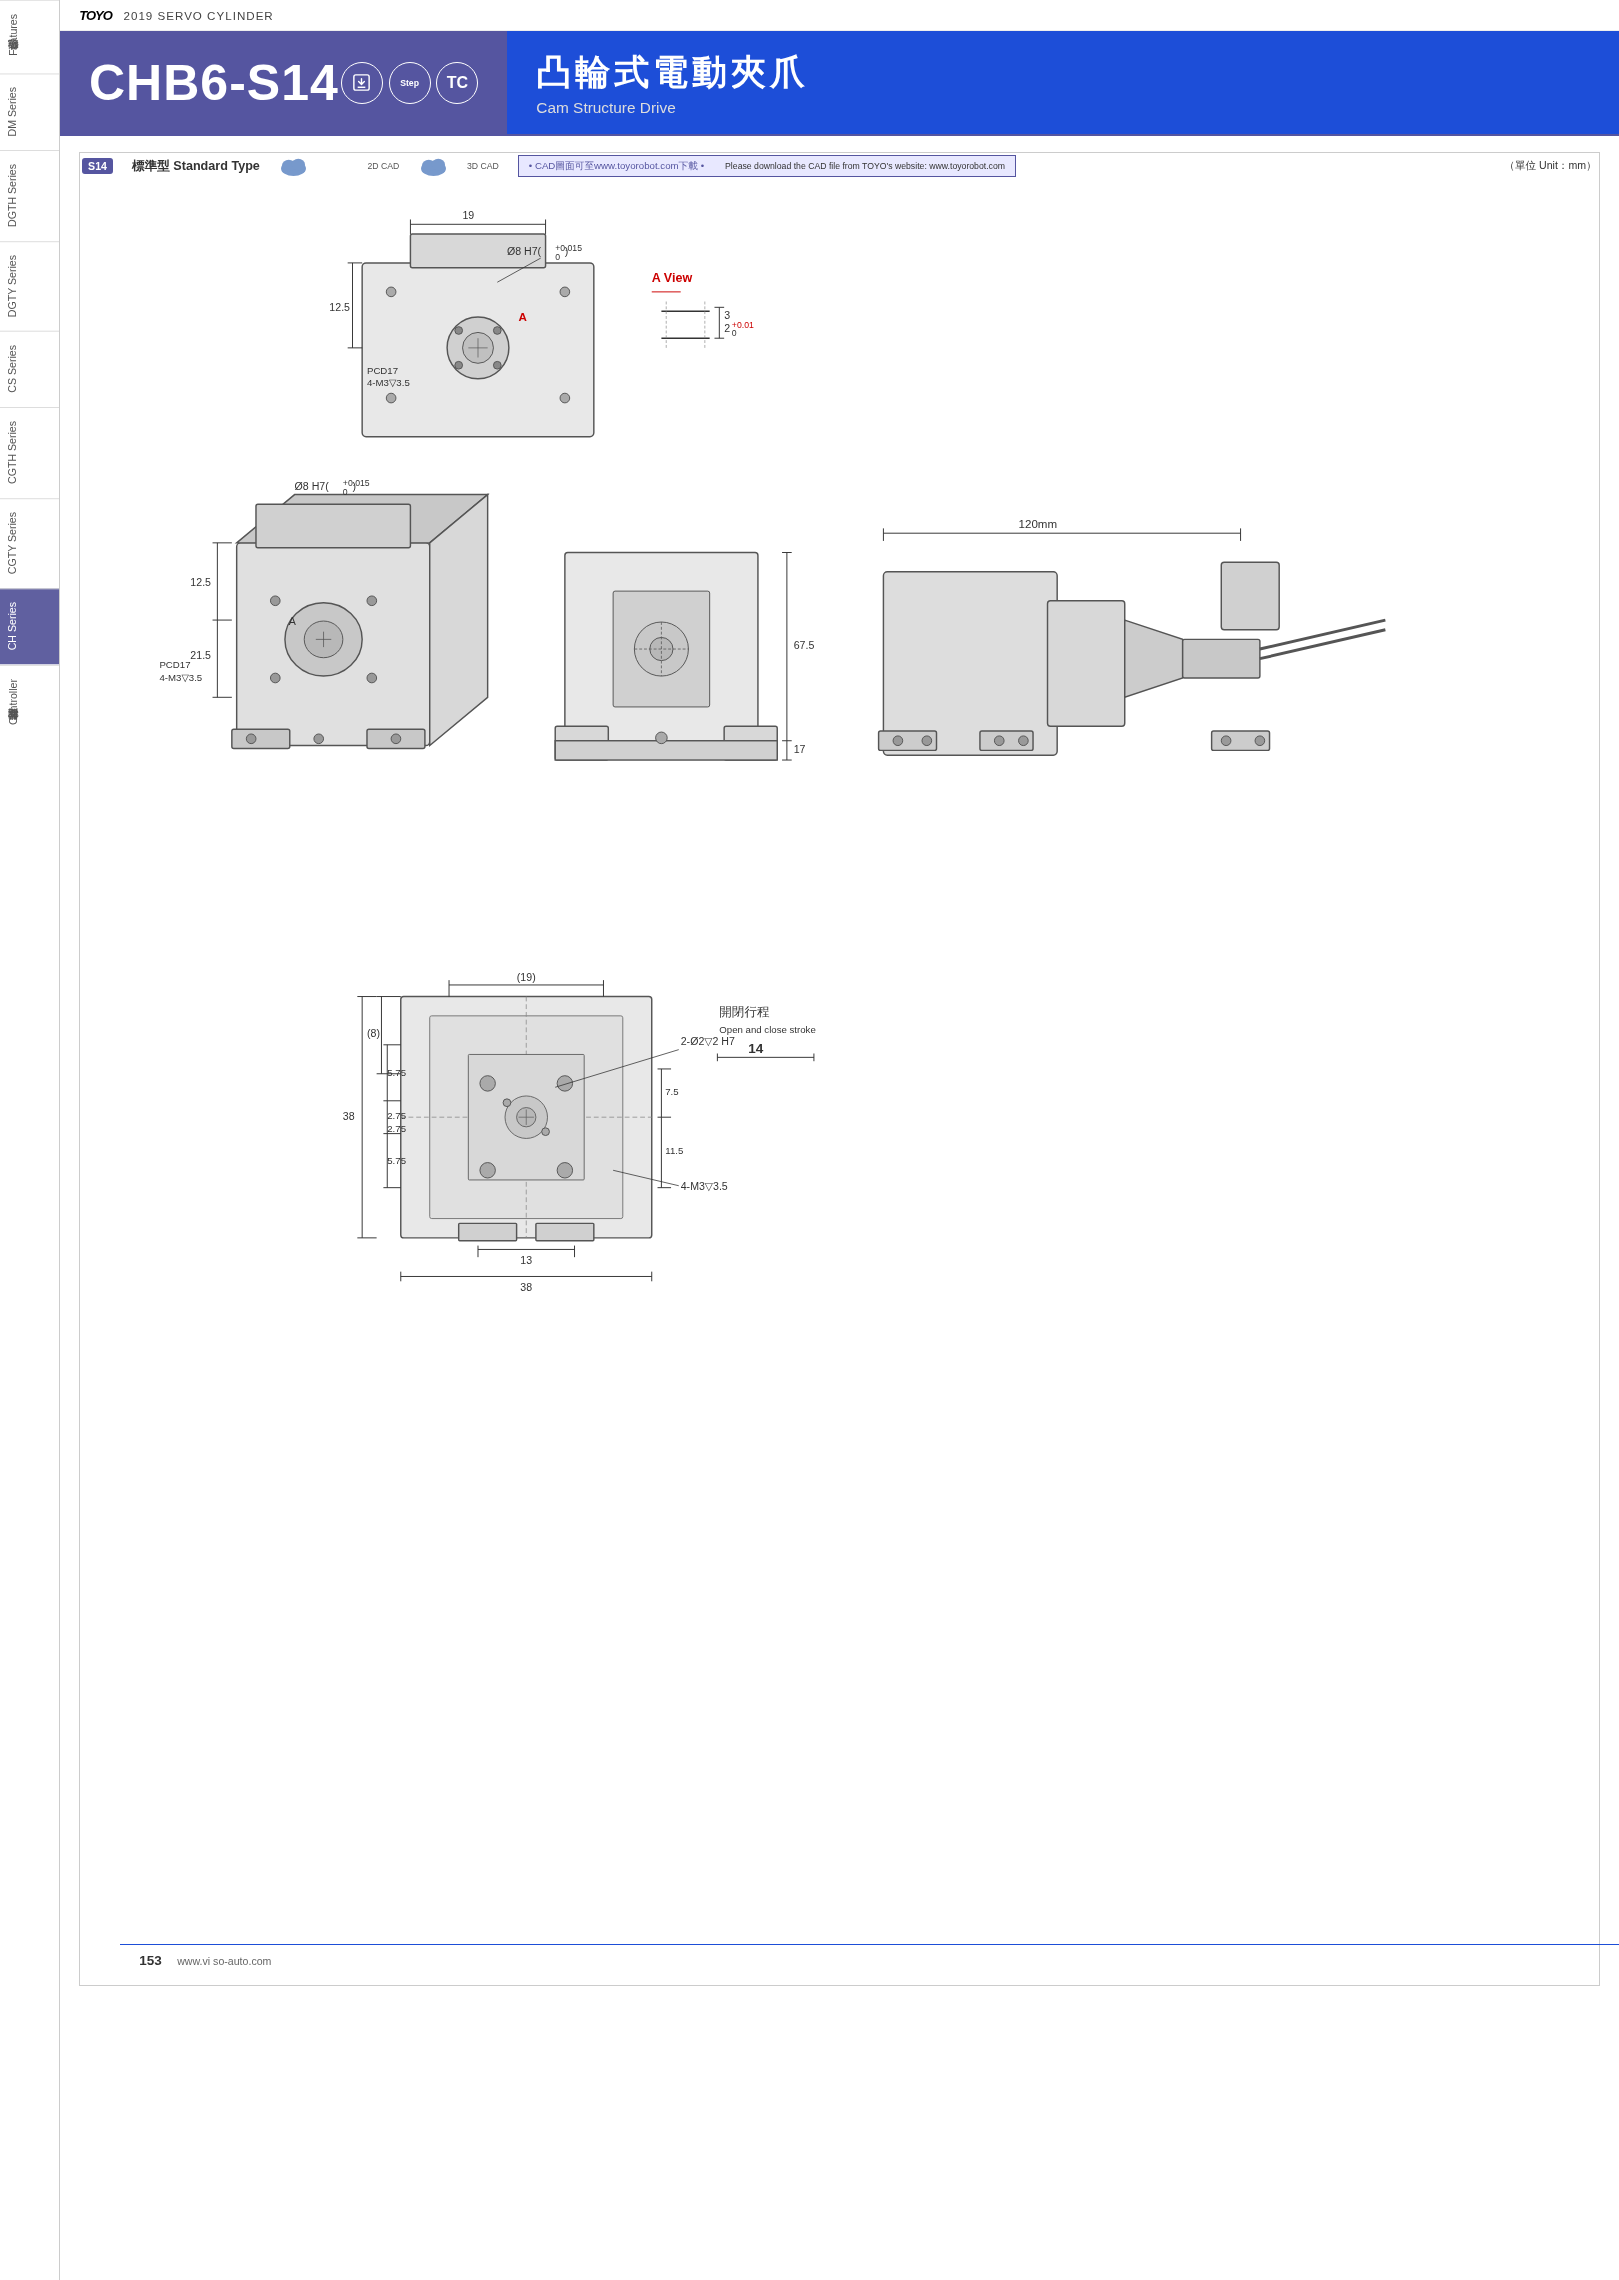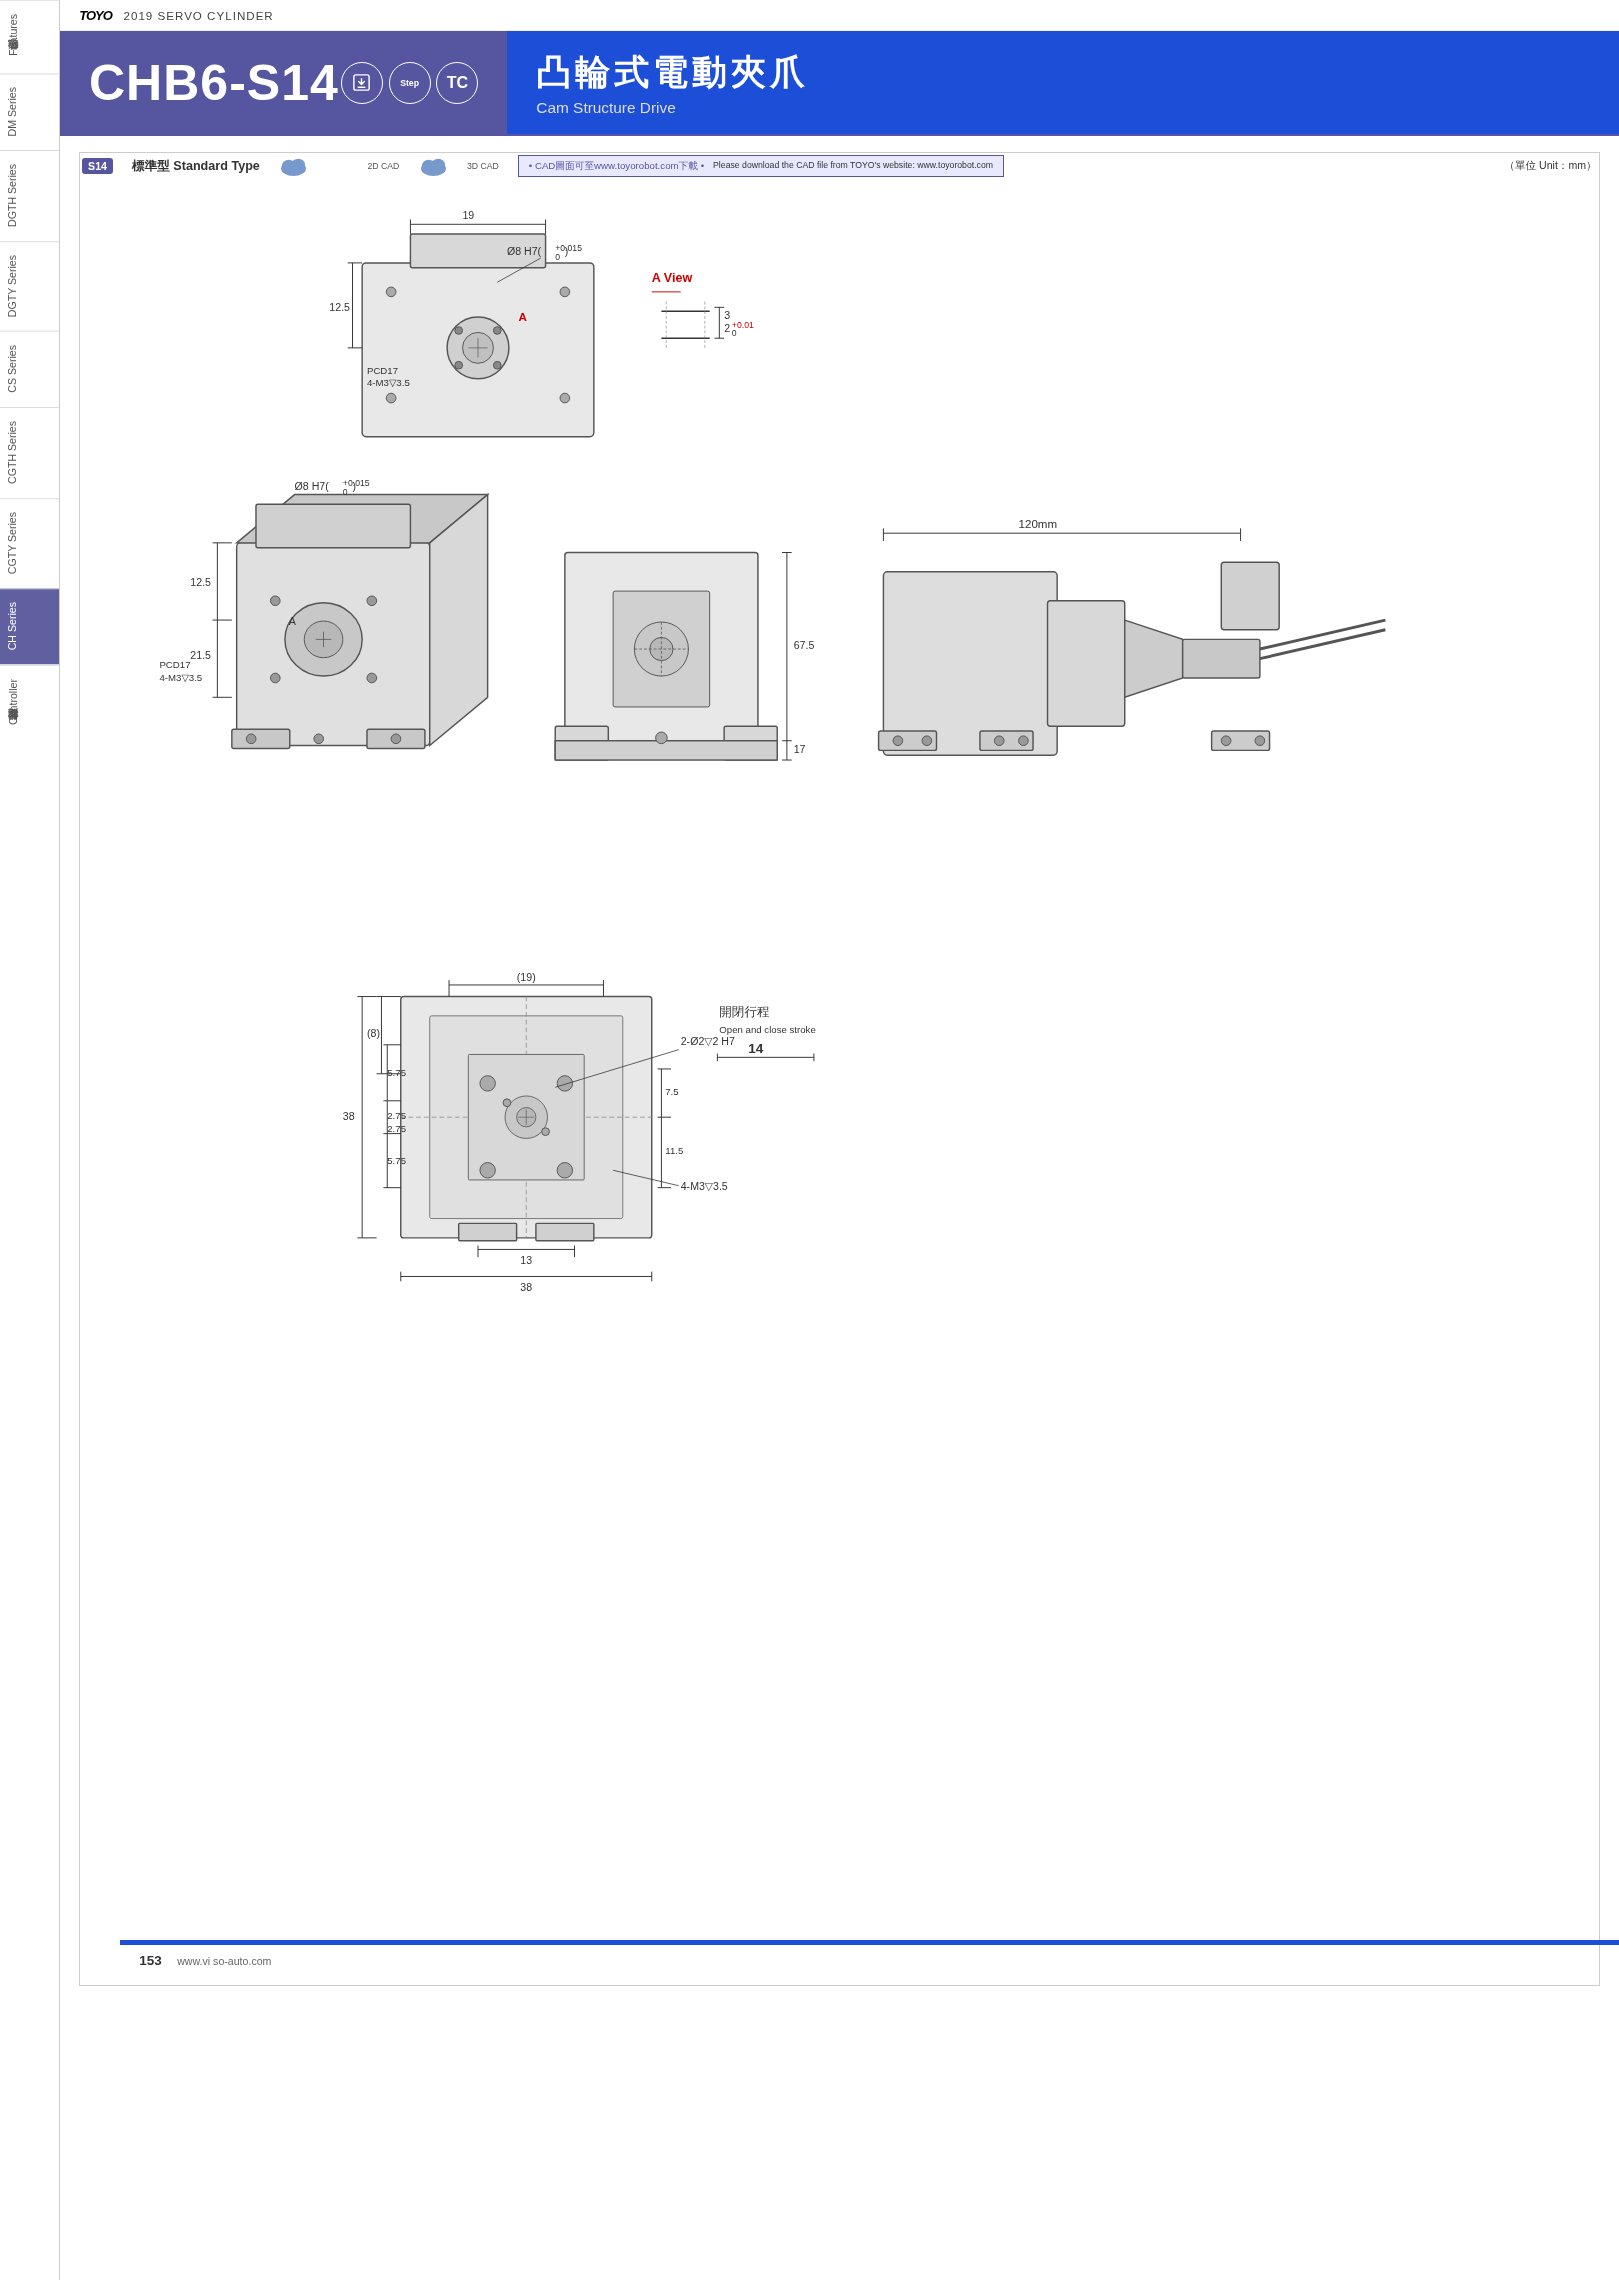--- a/index.html
+++ b/index.html
@@ -171,22 +171,22 @@
       color: #333;
     }
 
     .cad-info {
       background: #e8e8ff;
       border: 1px solid #5555a0;
       padding: 3.9px 9.7px;
       font-size: 9.7px;
       color: #5555a0;
       display: flex;
-      align-items: flex-start;
-      gap: 9px;
+      align-items: center;
+      gap: 21px;
     }
 
     .unit-text {
       margin-left: auto;
       font-size: 10.6px;
       color: #333;
     }
 
     
     .drawing-section {
@@ -195,21 +195,21 @@
 
     
     .page-footer {
       position: absolute;
       bottom: 9.7px;
       left: 60px;
       right: 0;
       display: flex;
       align-items: center;
       padding: 7.7px 19.3px;
-      border-top: 5px solid #1d4ed8;
+      border-top: 1px solid #1d4ed8;
     }
 
     .page-number {
       font-size: 13.5px;
       font-weight: bold;
       color: #333;
     }
 
     .website {
       font-size: 10.6px;

